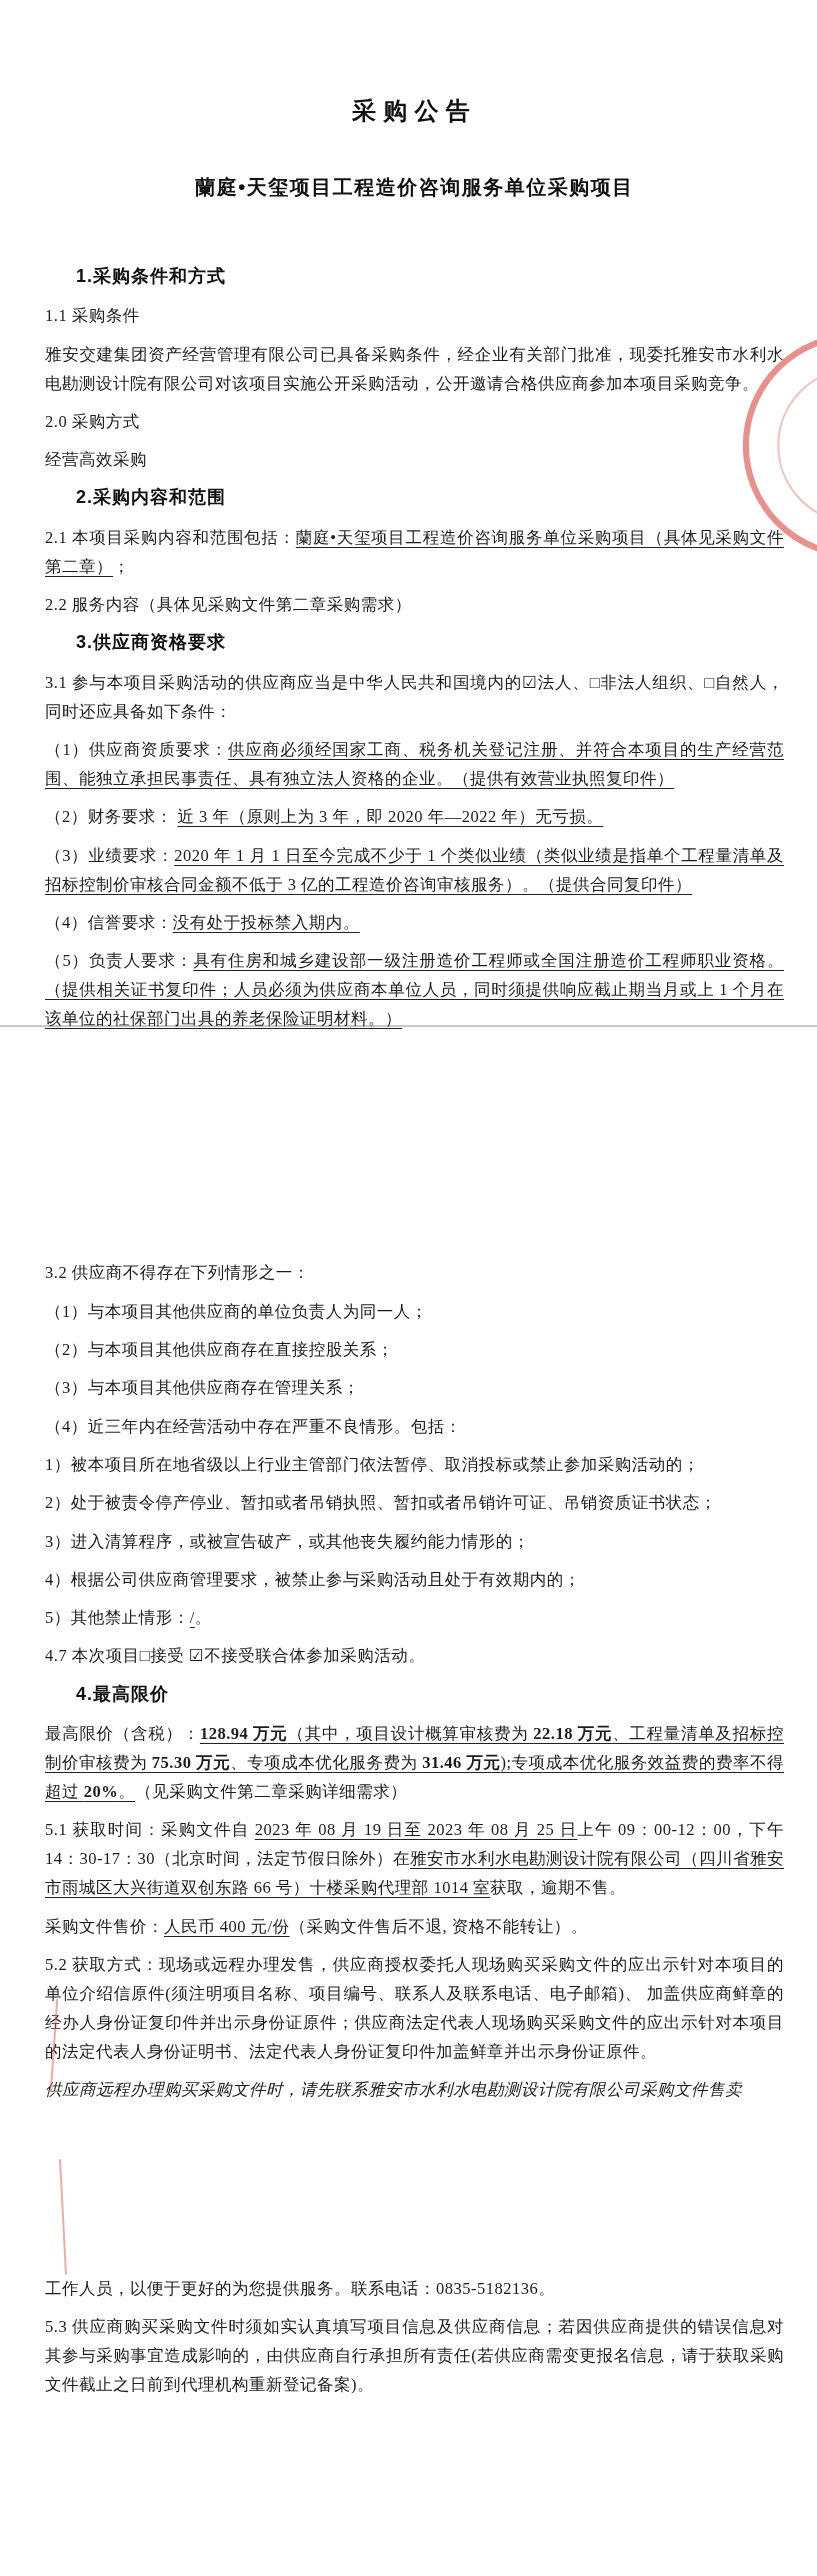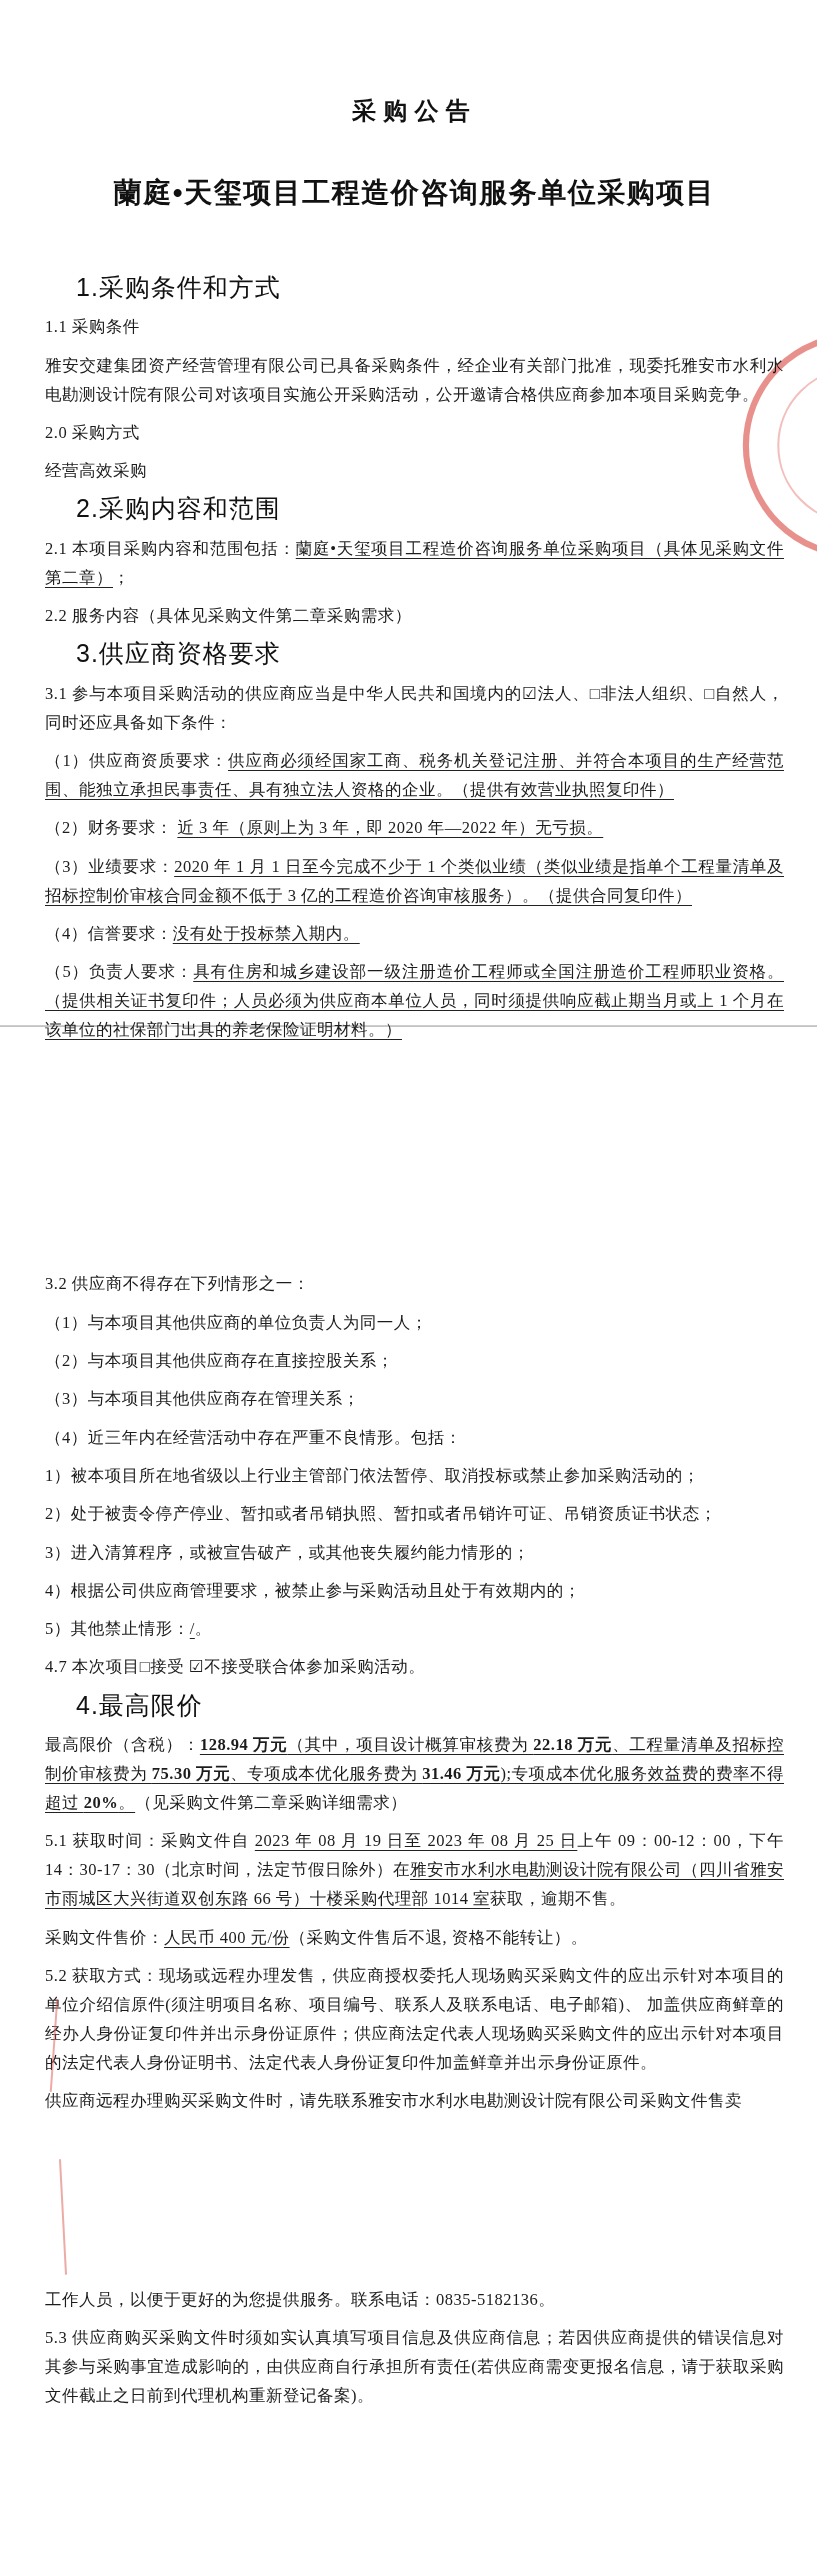--- a/index.html
+++ b/index.html
@@ -18,43 +18,43 @@
     z-index:2;
   }
   .blk{position:relative;}
   .title{
     font-family:"Liberation Sans", sans-serif;
     font-size:24px;font-weight:bold;text-align:center;
     letter-spacing:7.2px;margin:0 0 47px 0;color:#111;
   }
   .subtitle{
     font-family:"Liberation Sans", sans-serif;
-    font-size:28px;font-weight:bold;text-align:center;
+    font-size:20px;font-weight:bold;text-align:center;
     letter-spacing:1.5px;margin:0 0 61px 0;color:#111;
   }
   .h{
     font-family:"Liberation Sans", sans-serif;
-    font-size:25px;font-weight:normal;color:#111;
+    font-size:18px;font-weight:bold;color:#111;
     line-height:29px;margin:4.1px 0 10.3px 0;padding-left:31px;
     letter-spacing:1px;
   }
   .p{
     font-size:16.5px;line-height:29px;margin:0 0 9.3px 0;
     text-align:justify;letter-spacing:0.5px;
   }
   .u{
     text-decoration:underline;
     text-decoration-thickness:1px;
     text-underline-offset:4.1px;
     text-decoration-color:#222;
   }
   .b{font-weight:bold;}
   .pagebreak1{height:216px;}
   .pagebreak2{height:160px;}
-  .gap-top{}
+  .gap-top{font-style:italic;}
   .sep{
     position:absolute;left:0;width:818px;height:1.5px;
     background:linear-gradient(#d2d2d2,#bfbfbf);
     z-index:1;
   }
   .sep1{top:1025px;}
   .seal{
     position:absolute;z-index:5;pointer-events:none;
     mix-blend-mode:multiply;
   }

